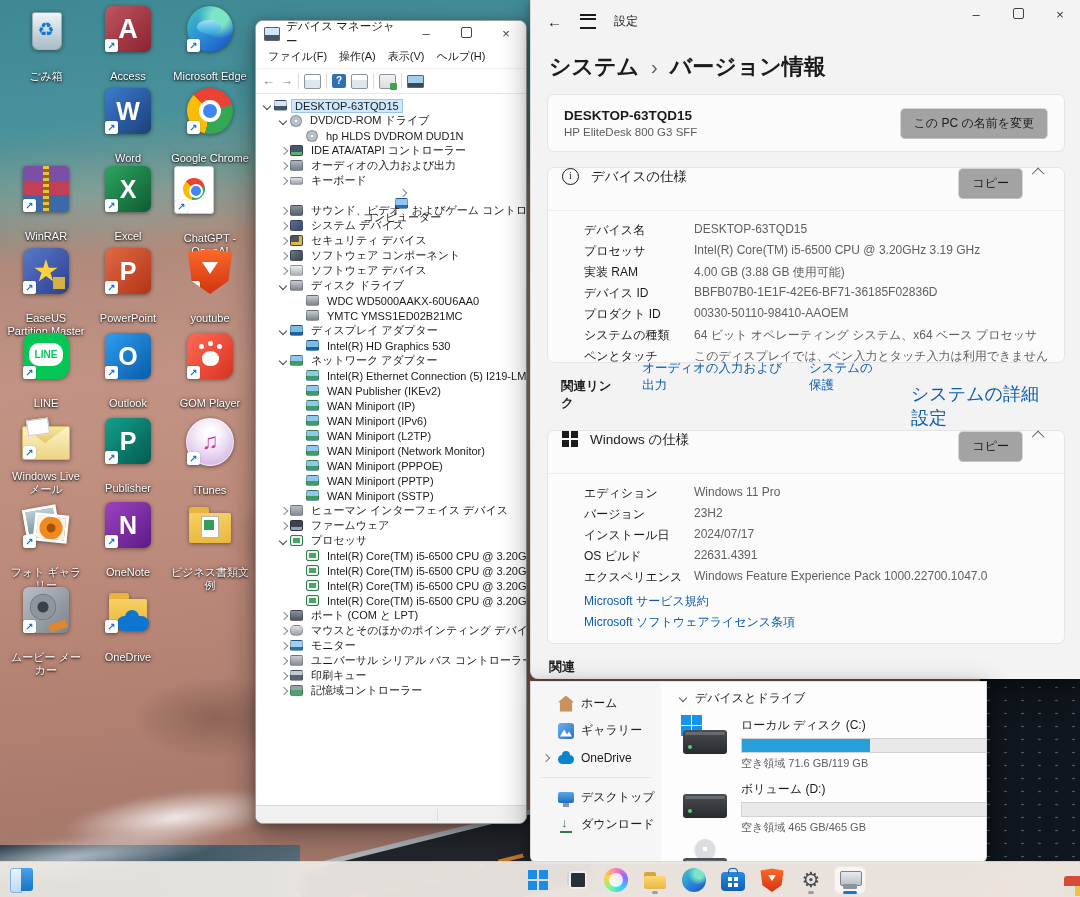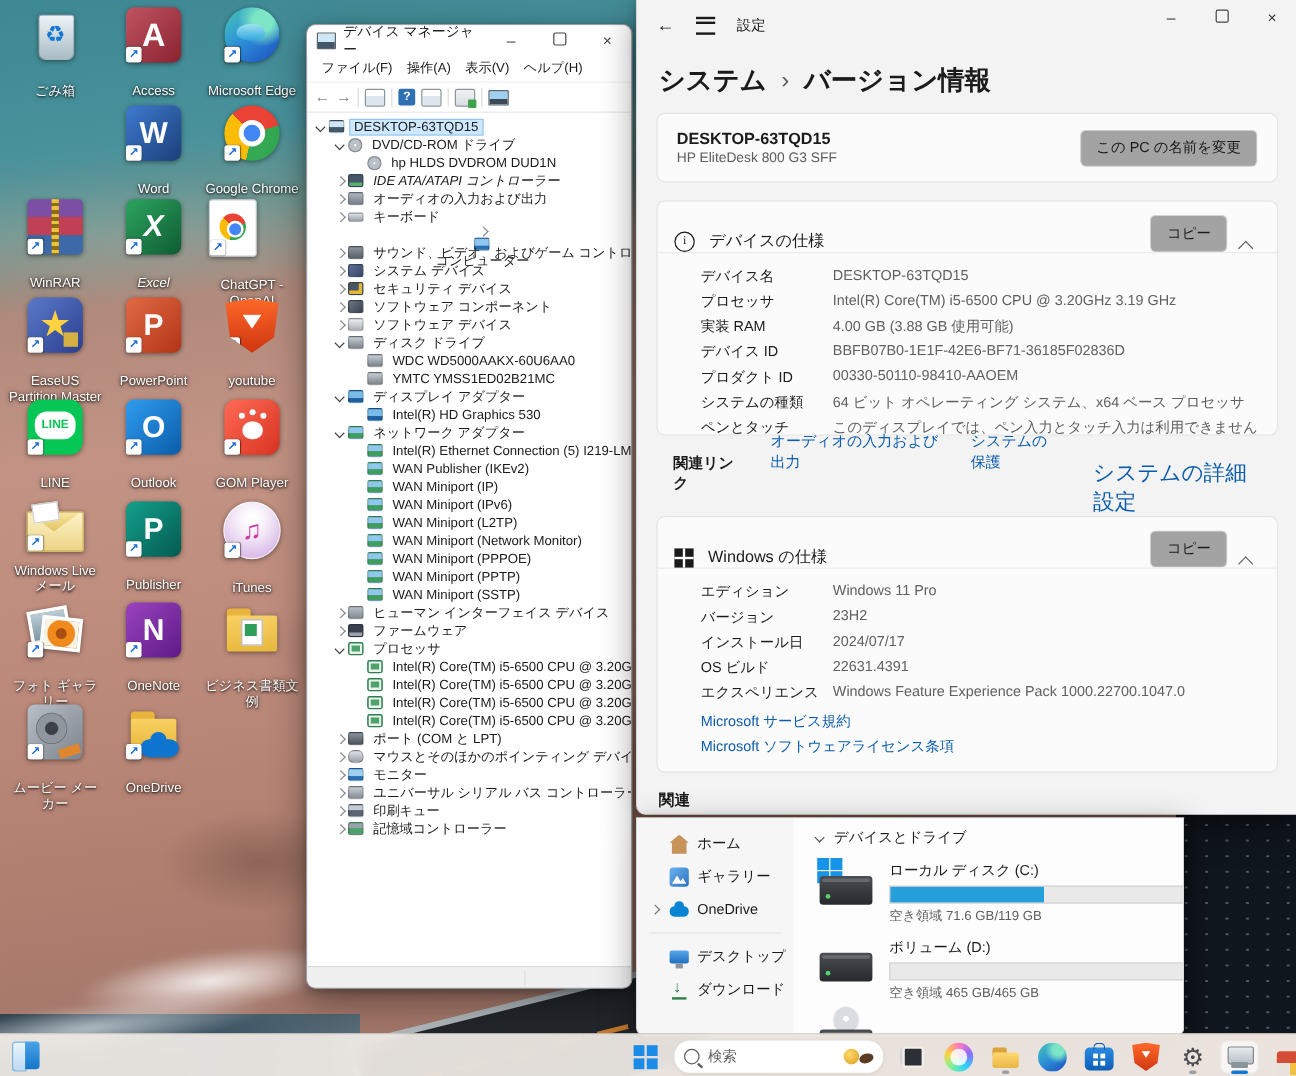--- a/index.html
+++ b/index.html
@@ -153,21 +153,21 @@
   .st-appname{font-size:12px;color:#1a1a1a;}
   .st-ctl{position:absolute;top:0;right:0;height:30px;display:flex;}
   .st-ctl span{width:42px;text-align:center;line-height:30px;color:#333;font-size:13px;}
   .st-h1{padding:10px 0 0 18px;font-size:22px;font-weight:bold;color:#1b1b1b;display:flex;align-items:center;gap:12px;}
   .st-h1 .sep{color:#5d5d5d;font-weight:normal;font-size:20px;}
   .card{position:absolute;left:16px;width:518px;background:#fbfbfb;border:1px solid #e5e5e5;border-radius:7px;box-sizing:border-box;}
   .card-pc{top:94px;height:58px;display:flex;align-items:center;padding:0 16px;}
   .pc-name{font-size:13.5px;font-weight:bold;color:#1b1b1b;}
   .pc-model{font-size:11.5px;color:#5d5d5d;margin-top:3px;}
   .btn{background:#a3a3a3;border:1px solid #d5d5d5;border-bottom-color:#c0c0c0;border-radius:5px;font-size:12px;color:#1b1b1b;padding:6px 13px;cursor:default;}
-  .card-head{height:42px;display:flex;align-items:flex-end;padding:0 14px;gap:12px;}
+  .card-head{height:42px;display:flex;align-items:flex-start;padding:0 14px;gap:12px;}
   .card-title{flex:1;font-size:13.5px;color:#1b1b1b;}
   .ico-info{width:17px;height:17px;border:1.6px solid #1a1a1a;border-radius:50%;position:relative;box-sizing:border-box;}
   .ico-info::before{content:"i";position:absolute;inset:0;text-align:center;font-size:10px;line-height:13px;color:#1a1a1a;font-family:"Liberation Serif",serif;}
   .ico-winlogo{width:16px;height:16px;background:#1a1a1a;position:relative;}
   .ico-winlogo::before{content:"";position:absolute;left:0;right:0;top:7px;height:2px;background:#fbfbfb;}
   .ico-winlogo::after{content:"";position:absolute;top:0;bottom:0;left:7px;width:2px;background:#fbfbfb;}
   .btn-copy{min-width:62px;text-align:center;}
   .chev-up{width:8px;height:8px;border-left:1.6px solid #5f5f5f;border-top:1.6px solid #5f5f5f;transform:rotate(45deg) translateY(2px);margin-right:6px;}
   .card-body{border-top:1px solid #ececec;padding:10px 14px 12px 36px;}
   .spec-row{display:flex;min-height:21px;align-items:flex-start;font-size:12px;}
@@ -302,21 +302,21 @@
           <span class="sc"></span>
         </div>
     <div class="di-label">Google Chrome</div>
   </div>
       <div class="desk-icon" style="left: 6px; top: 166px;">
     <div class="di-art art-winrar">
           <span class="sc"></span>
         </div>
     <div class="di-label">WinRAR</div>
   </div>
-      <div class="desk-icon" style="left: 88px; top: 166px; font-style: italic;">
+      <div class="desk-icon" style="left: 88px; top: 166px;">
     <div class="di-art art-excel">
           <span class="sc"></span>
         </div>
     <div class="di-label">Excel</div>
   </div>
       <div class="desk-icon" style="left: 170px; top: 166px;">
     <div class="di-art art-chatgpt">
           <span class="sc"></span>
         </div>
     <div class="di-label">ChatGPT - OpenAI</div>
@@ -449,21 +449,21 @@
         <div class="tree-row" style="padding-left: 20px;">
     <span class="chev e"></span>
     <span class="ti ti-dvd"></span>
     <span class="tlabel">DVD/CD-ROM ドライブ</span>
   </div>
         <div class="tree-row" style="padding-left: 36px;">
     <span class="chev"></span>
     <span class="ti ti-dvd"></span>
     <span class="tlabel">hp HLDS DVDROM DUD1N</span>
   </div>
-        <div class="tree-row" style="padding-left: 20px; font-style: italic;">
+        <div class="tree-row" style="padding-left: 20px;">
     <span class="chev c"></span>
     <span class="ti ti-ide"></span>
     <span class="tlabel">IDE ATA/ATAPI コントローラー</span>
   </div>
         <div class="tree-row" style="padding-left: 20px;">
     <span class="chev c"></span>
     <span class="ti ti-audio"></span>
     <span class="tlabel">オーディオの入力および出力</span>
   </div>
         <div class="tree-row" style="padding-left: 20px;">
@@ -862,25 +862,20 @@
         </div>
     </div>
   </div>
 
   <div class="taskbar">
     <div class="tb-widgets"></div>
     <div class="tb-center">
       <button class="tb-item">
           <span class="tbi tbi-start"></span>
         </button>
-      <div class="tb-search">
-        <span class="sch-glass"></span>
-        <span class="sch-text">検索</span>
-        <span class="sch-badge"></span>
-      </div>
       <span id="tb-items" style="display:flex;gap:7px;">
           <button class="tb-item">
             <span class="tbi tbi-taskview"></span>
           </button>
           <button class="tb-item">
             <span class="tbi tbi-copilot"></span>
           </button>
           <button class="tb-item running">
             <span class="tbi tbi-folder"></span>
             <span class="run"></span>

